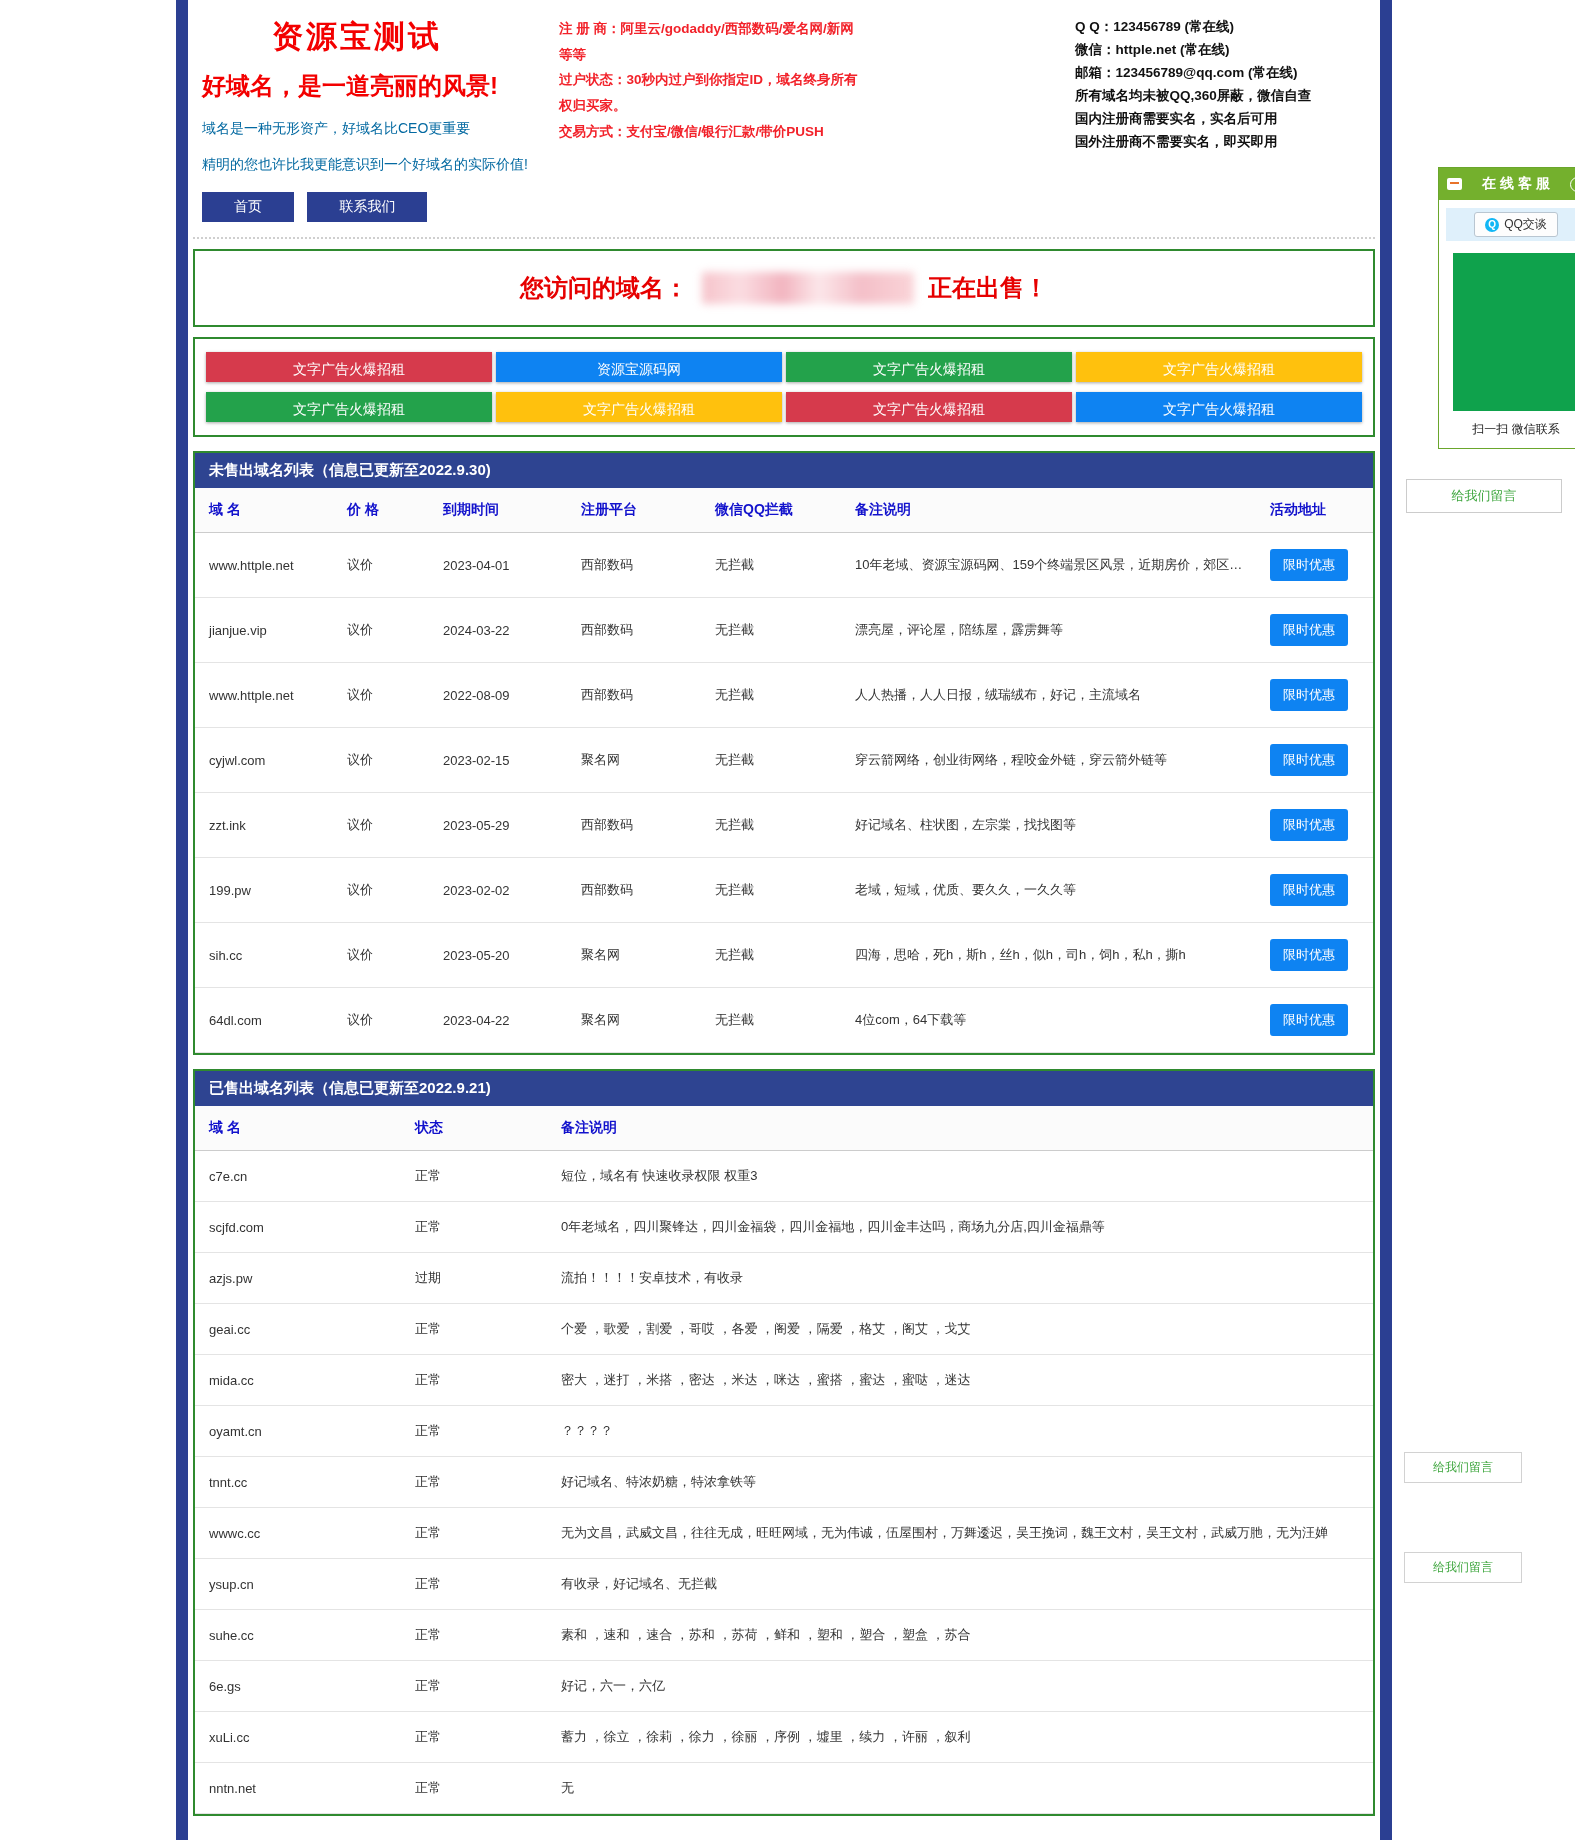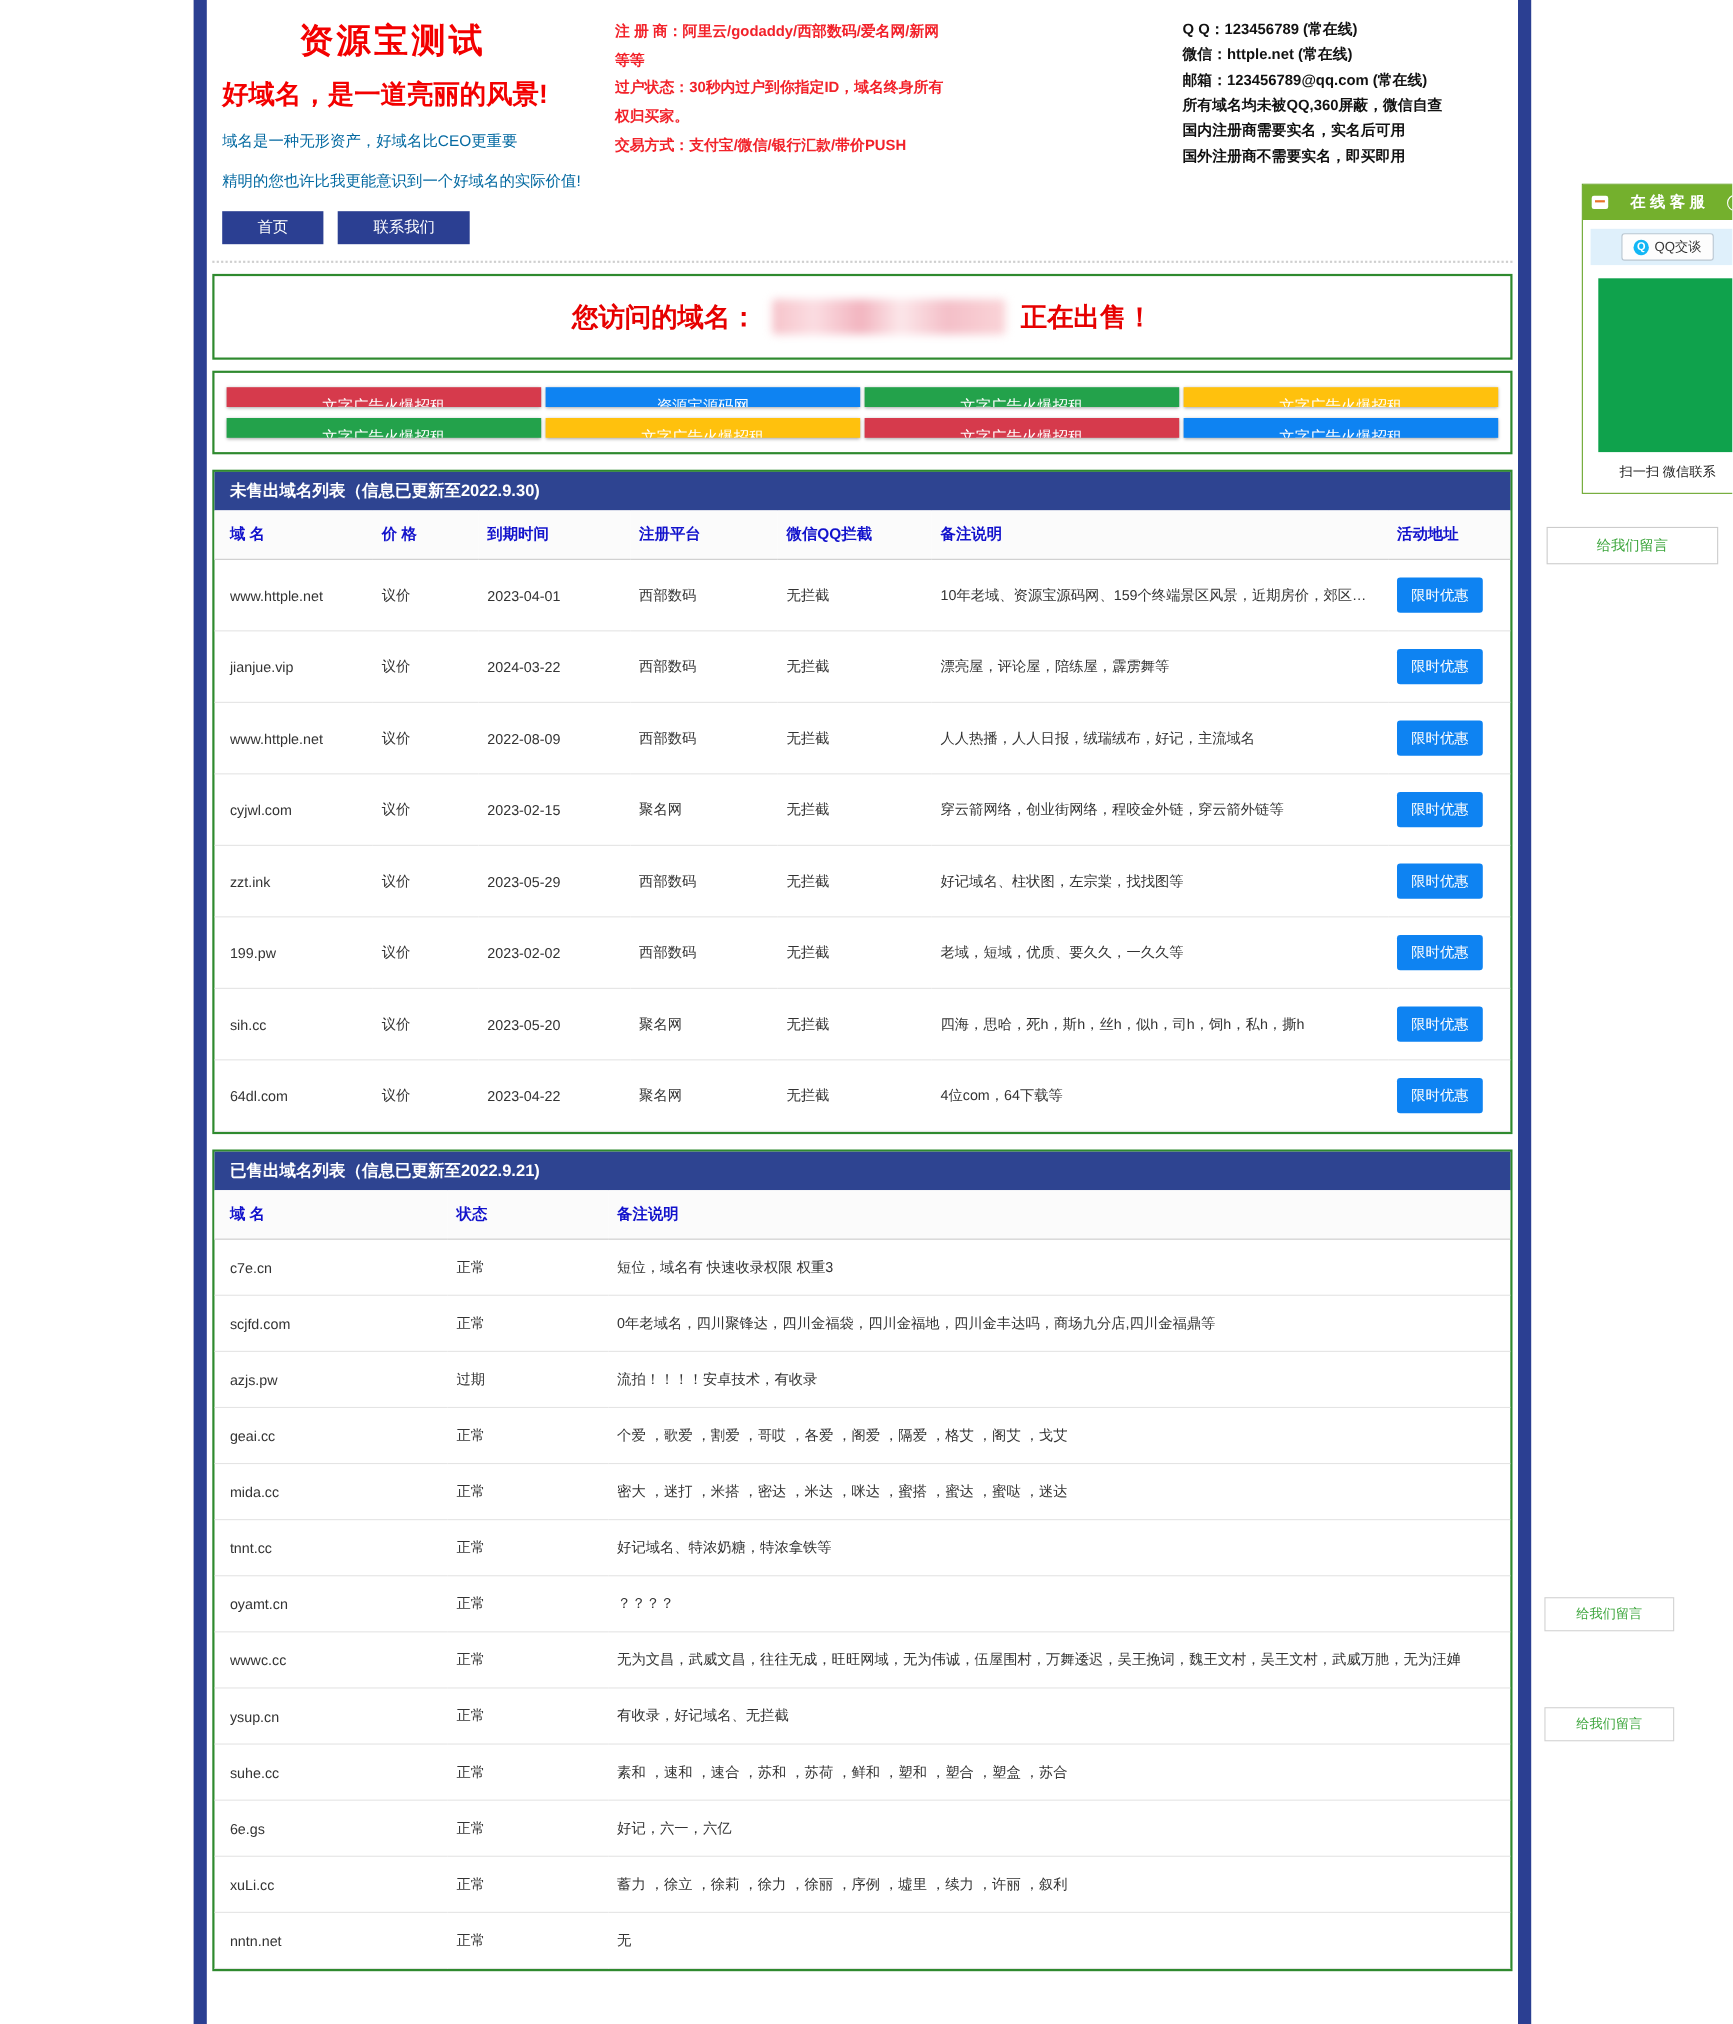--- a/index.html
+++ b/index.html
@@ -21,21 +21,21 @@
   .dotted-sep{border-top:2px dotted #cfcfcf;margin:15px 5px 10px 5px;}
   
   .banner{border:2px solid #2f8a2f;margin:8px 5px;height:74px;display:flex;align-items:center;justify-content:center;
     font-size:24px;font-weight:bold;color:#e60000;font-family:"Liberation Serif",serif;}
   .blur-domain{display:inline-block;width:212px;height:32px;margin:0 14px;border-radius:3px;
     background:linear-gradient(90deg,#f6c3ca,#fbdde2 18%,#f2b4bf 38%,#fce7ea 55%,#f4bfc8 75%,#fad4d8);
     filter:blur(4px);}
   
   .ads{border:2px solid #2f8a2f;margin:10px 5px;padding:8px 5px;}
   .ad-row{display:flex;justify-content:space-between;padding:5px 6px;}
-  .ad{flex:0 0 286px;height:18px;line-height:34px;text-align:center;color:#fff;font-size:14px;
+  .ad{flex:0 0 286px;height:30px;line-height:34px;text-align:center;color:#fff;font-size:14px;
     box-shadow:0 1px 3px rgba(0,0,0,.35);cursor:pointer;white-space:nowrap;overflow:hidden;}
   
   .section{border:2px solid #2f8a2f;margin:14px 5px;background:#fff;}
   .section-title{background:#2e4491;color:#fff;font-weight:bold;font-size:15px;padding:8px 14px;}
   table{width:100%;border-collapse:collapse;table-layout:fixed;}
   thead th{color:#1212cc;font-size:14px;font-weight:bold;text-align:left;padding:13px 8px;
     border-bottom:1px solid #ccc;background:#fbfbfb;white-space:nowrap;}
   tbody td{font-size:13px;color:#333;padding:16px 8px;border-bottom:1px solid #e4e4e4;
     overflow:hidden;white-space:nowrap;text-overflow:ellipsis;}
   .cw-domain{width:122px;padding-left:14px;}
@@ -248,28 +248,28 @@
             <td class="cw2-domain">geai.cc</td>
             <td>正常</td>
             <td>个爱 ，歌爱 ，割爱 ，哥哎 ，各爱 ，阁爱 ，隔爱 ，格艾 ，阁艾 ，戈艾</td>
           </tr>
           <tr>
             <td class="cw2-domain">mida.cc</td>
             <td>正常</td>
             <td>密大 ，迷打 ，米搭 ，密达 ，米达 ，咪达 ，蜜搭 ，蜜达 ，蜜哒 ，迷达</td>
           </tr>
           <tr>
+            <td class="cw2-domain">oyamt.cn</td>
+            <td>正常</td>
+            <td>？？？？</td>
+          </tr>
+          <tr>
             <td class="cw2-domain">tnnt.cc</td>
             <td>正常</td>
             <td>好记域名、特浓奶糖，特浓拿铁等</td>
-          </tr>
-          <tr>
-            <td class="cw2-domain">oyamt.cn</td>
-            <td>正常</td>
-            <td>？？？？</td>
           </tr>
           <tr>
             <td class="cw2-domain">wwwc.cc</td>
             <td>正常</td>
             <td>无为文昌，武威文昌，往往无成，旺旺网域，无为伟诚，伍屋围村，万舞逶迟，吴王挽词，魏王文村，吴王文村，武威万肔，无为汪婵</td>
           </tr>
           <tr>
             <td class="cw2-domain">ysup.cn</td>
             <td>正常</td>
             <td>有收录，好记域名、无拦截</td>

